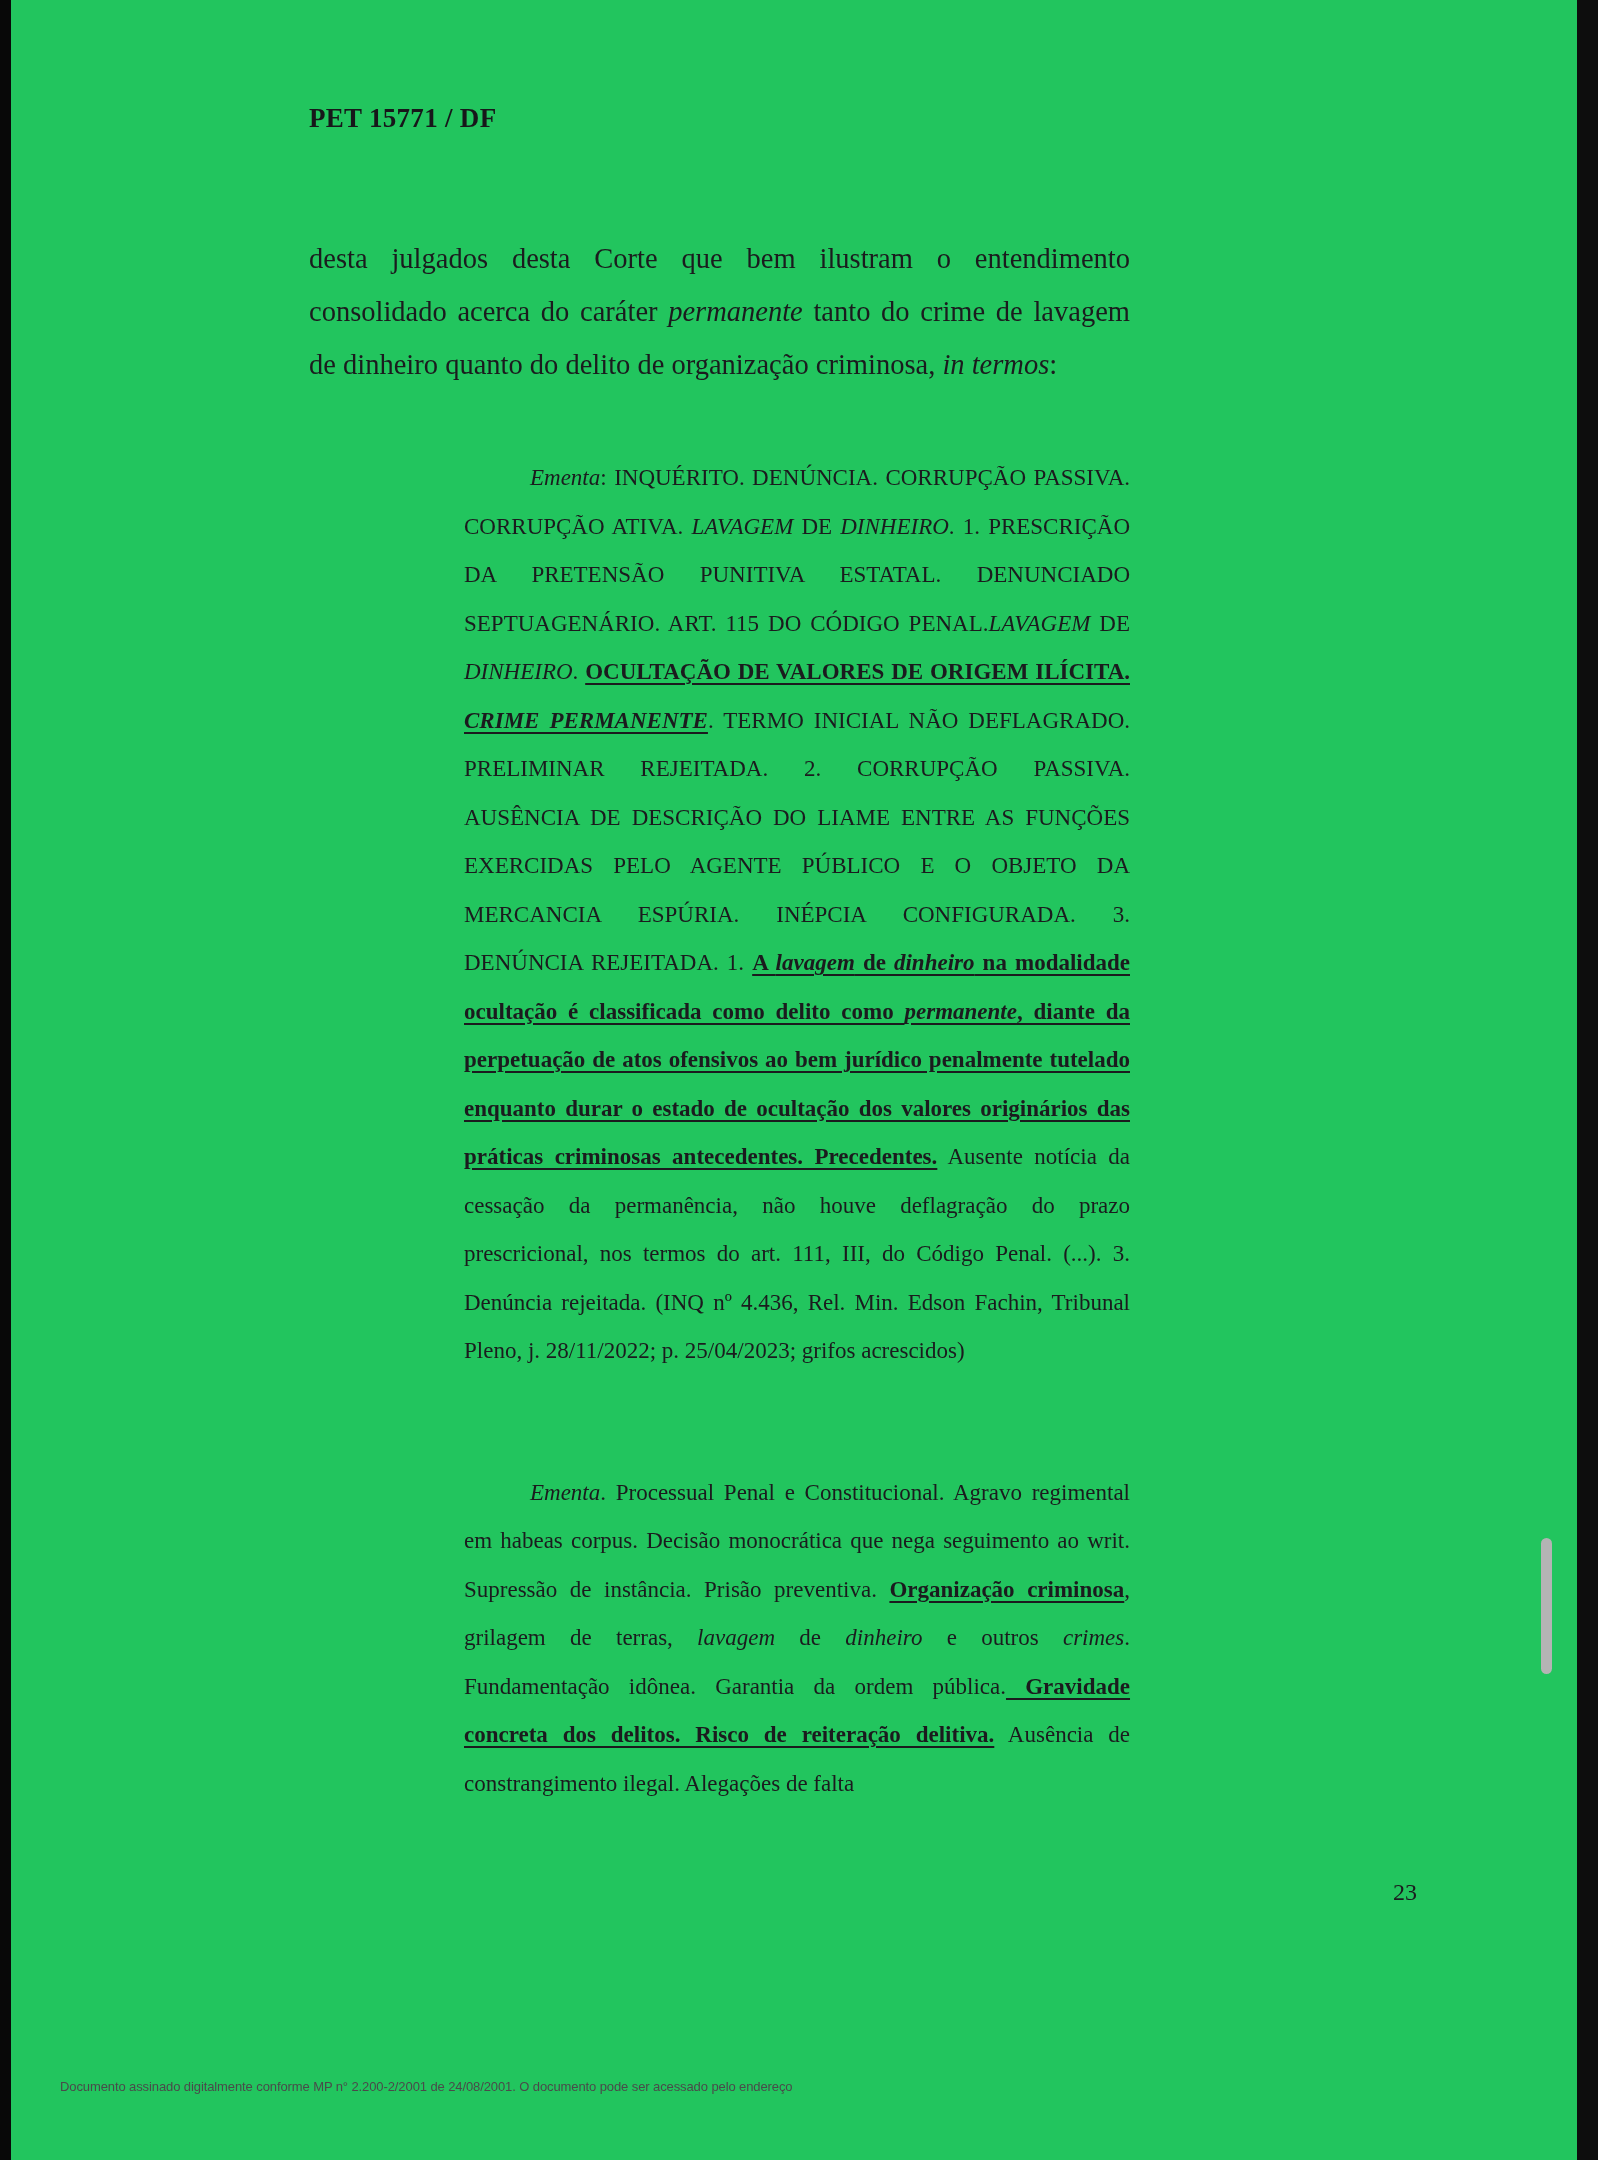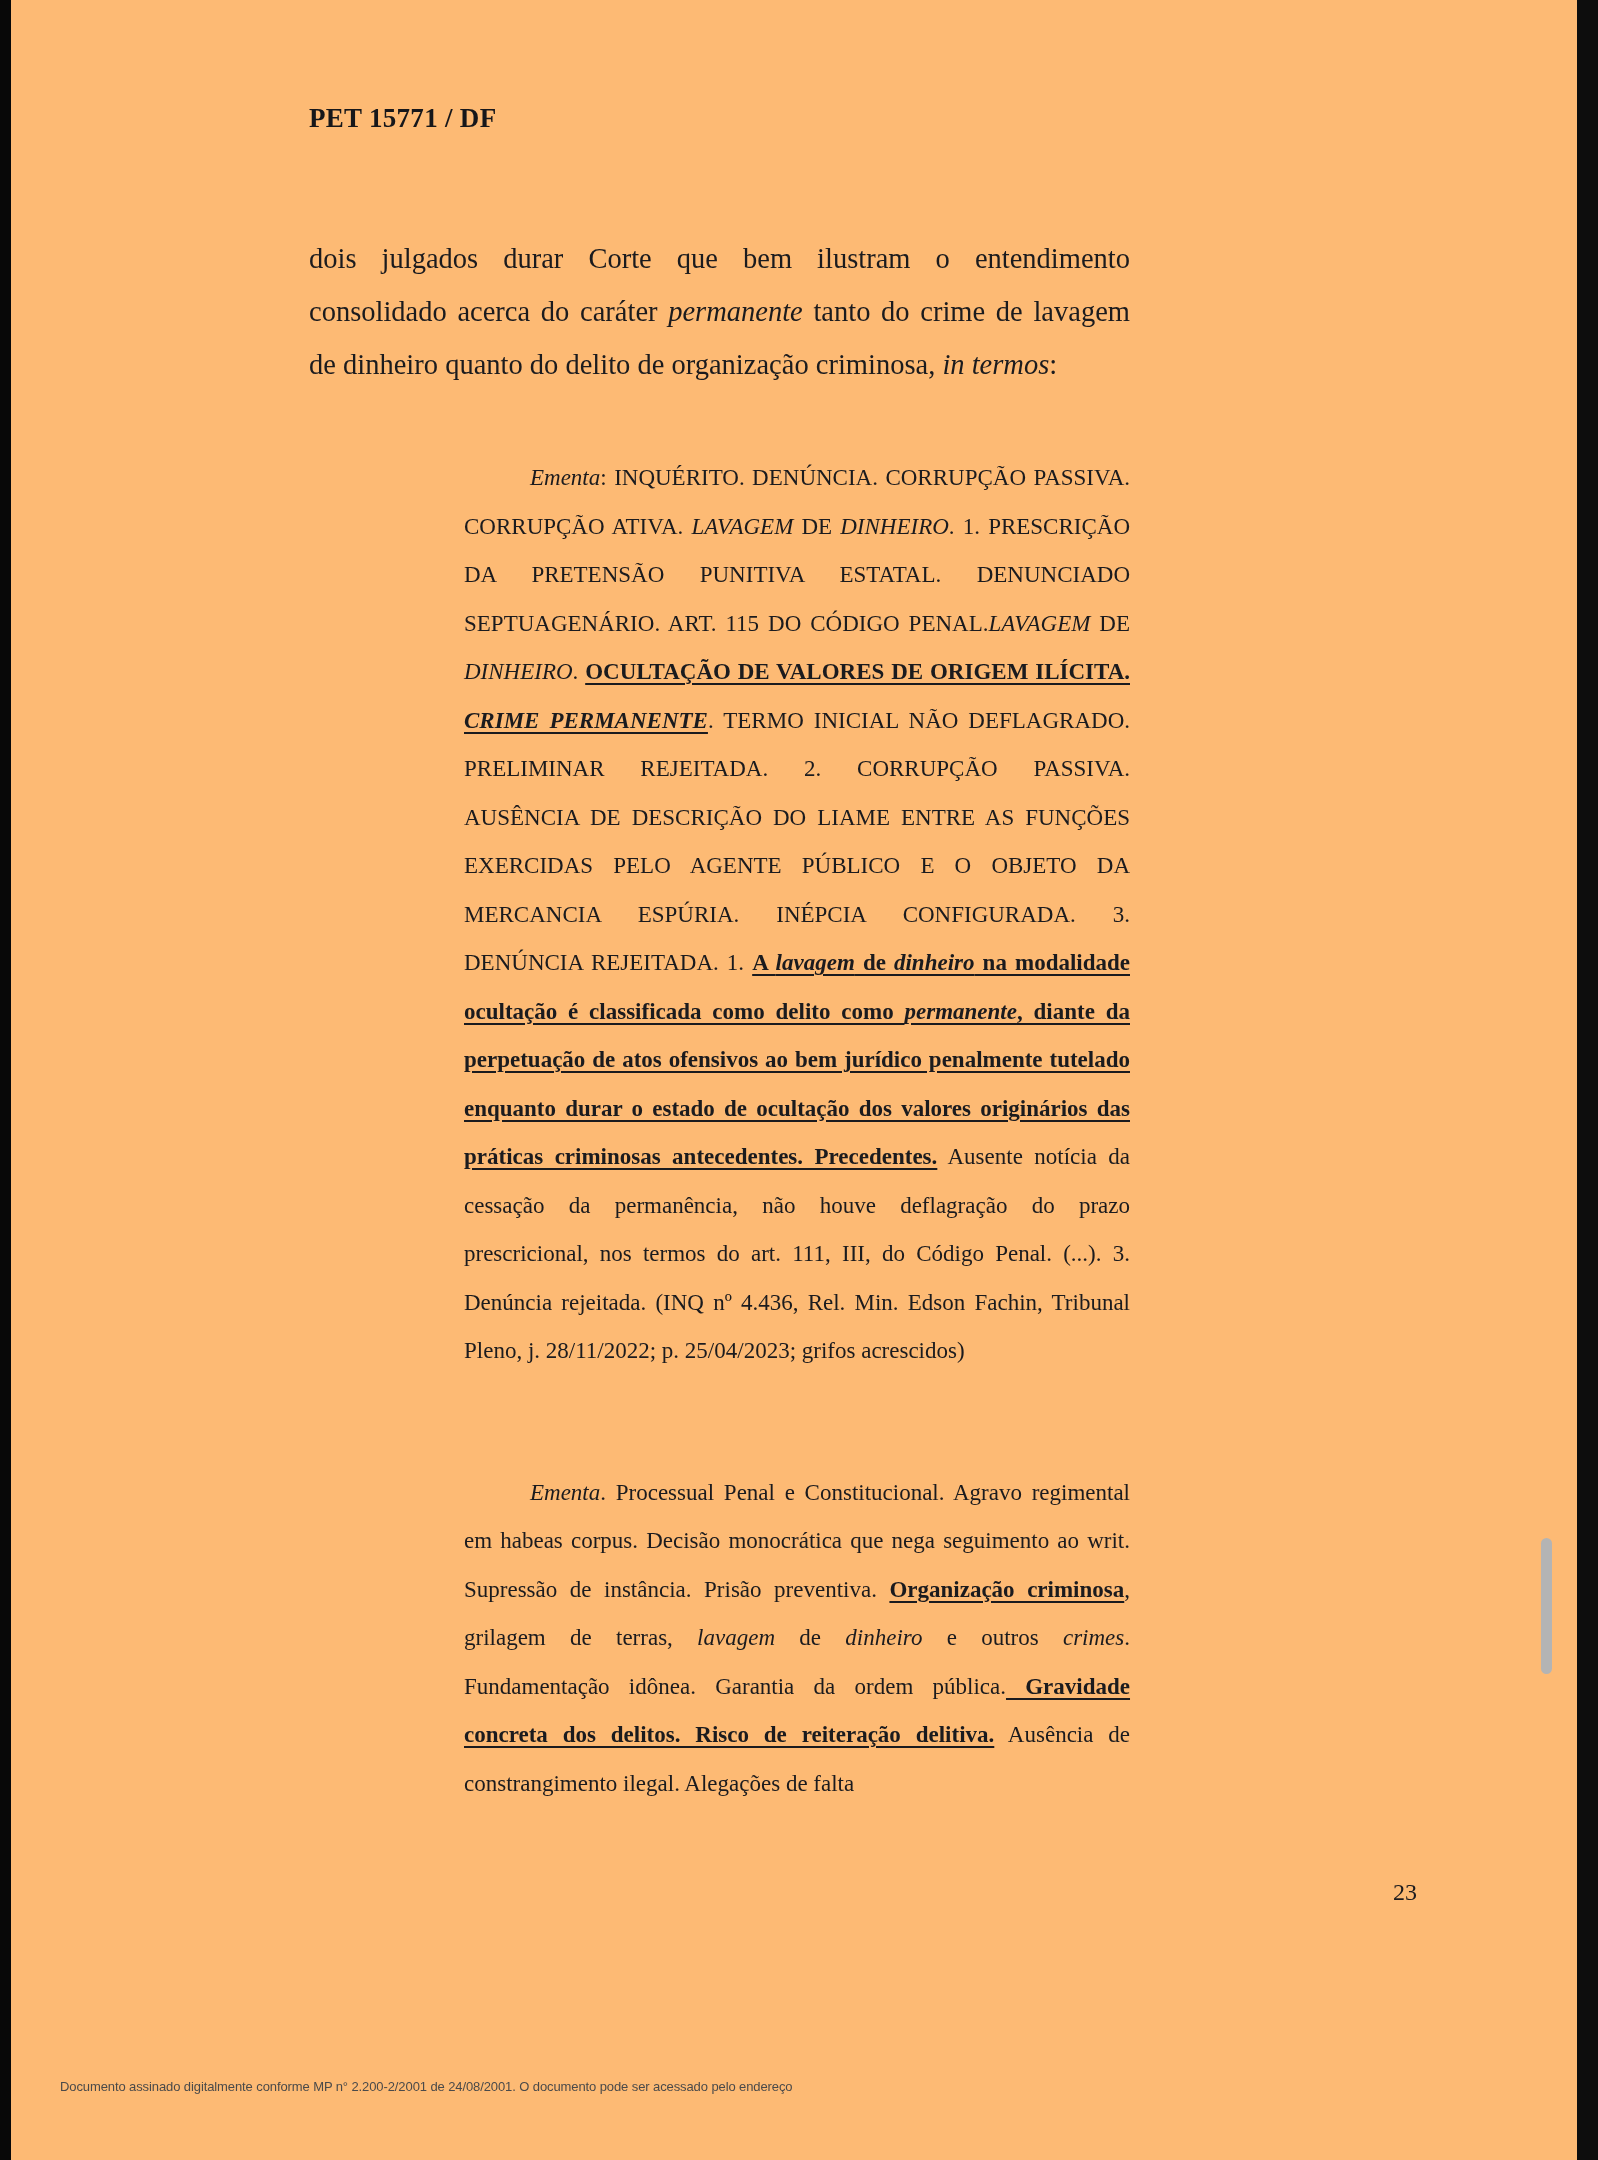--- a/index.html
+++ b/index.html
@@ -22,21 +22,21 @@
     height: 2160px;
     background: #0a0a0a;
     box-sizing: border-box;
   }
   .page {
     position: absolute;
     left: 11px;
     top: 0;
     width: 1566px;
     height: 2160px;
-    background: #fdba74;
+    background: #22c55e;
     box-sizing: border-box;
     overflow: hidden;
   }
   .bezel-left {
     position: absolute;
     left: 0; top: 0;
     width: 11px; height: 2160px;
     background: #080808;
   }
   .bezel-right {
@@ -157,21 +157,21 @@
 
   <div class="bezel-left"></div>
 
   <div class="page">
     <div class="content">
 
       <div class="doc-header">PET 15771 / DF</div>
 
       <div class="body-col">
 
-        <p class="para"><span>dois julgados durar Corte que bem ilustram o entendimento consolidado acerca do caráter </span><i>permanente</i><span> tanto do crime de lavagem de dinheiro quanto do delito de organização criminosa, </span><i>in termos</i><span>:</span></p>
+        <p class="para"><span>desta julgados desta Corte que bem ilustram o entendimento consolidado acerca do caráter </span><i>permanente</i><span> tanto do crime de lavagem de dinheiro quanto do delito de organização criminosa, </span><i>in termos</i><span>:</span></p>
 
         <div class="gap-1"></div>
 
         <div class="quote-block">
           <p><span class="indent-first"></span><i>Ementa</i><span>: </span><span>INQUÉRITO. DENÚNCIA. CORRUPÇÃO PASSIVA. CORRUPÇÃO ATIVA. </span><i>LAVAGEM</i><span> DE </span><i>DINHEIRO</i><span>. 1. PRESCRIÇÃO DA PRETENSÃO PUNITIVA ESTATAL. DENUNCIADO SEPTUAGENÁRIO. ART. 115 DO CÓDIGO PENAL.</span><i>LAVAGEM</i><span> DE </span><i>DINHEIRO</i><span>. </span><b class="ul">OCULTAÇÃO DE VALORES DE ORIGEM ILÍCITA. </b><b class="ul it">CRIME PERMANENTE</b><span>. TERMO INICIAL NÃO DEFLAGRADO. PRELIMINAR REJEITADA. 2. CORRUPÇÃO PASSIVA. AUSÊNCIA DE DESCRIÇÃO DO LIAME ENTRE AS FUNÇÕES EXERCIDAS PELO AGENTE PÚBLICO E O OBJETO DA MERCANCIA ESPÚRIA. INÉPCIA CONFIGURADA. 3. DENÚNCIA REJEITADA. 1. </span><b class="ul">A </b><b class="ul it">lavagem</b><b class="ul"> de </b><b class="ul it">dinheiro</b><b class="ul"> na modalidade ocultação é classificada como delito como </b><b class="ul it">permanente</b><b class="ul">, diante da perpetuação de atos ofensivos ao bem jurídico penalmente tutelado enquanto durar o estado de ocultação dos valores originários das práticas criminosas antecedentes. Precedentes.</b><span> Ausente notícia da cessação da permanência, não houve deflagração do prazo prescricional, nos termos do art. 111, III, do Código Penal. (...). 3. Denúncia rejeitada. (INQ nº 4.436, Rel. Min. Edson Fachin, Tribunal Pleno, j. 28/11/2022; p. 25/04/2023; grifos acrescidos)</span></p>
         </div>
 
         <div class="gap-2"></div>
 
         <div class="quote-block">

